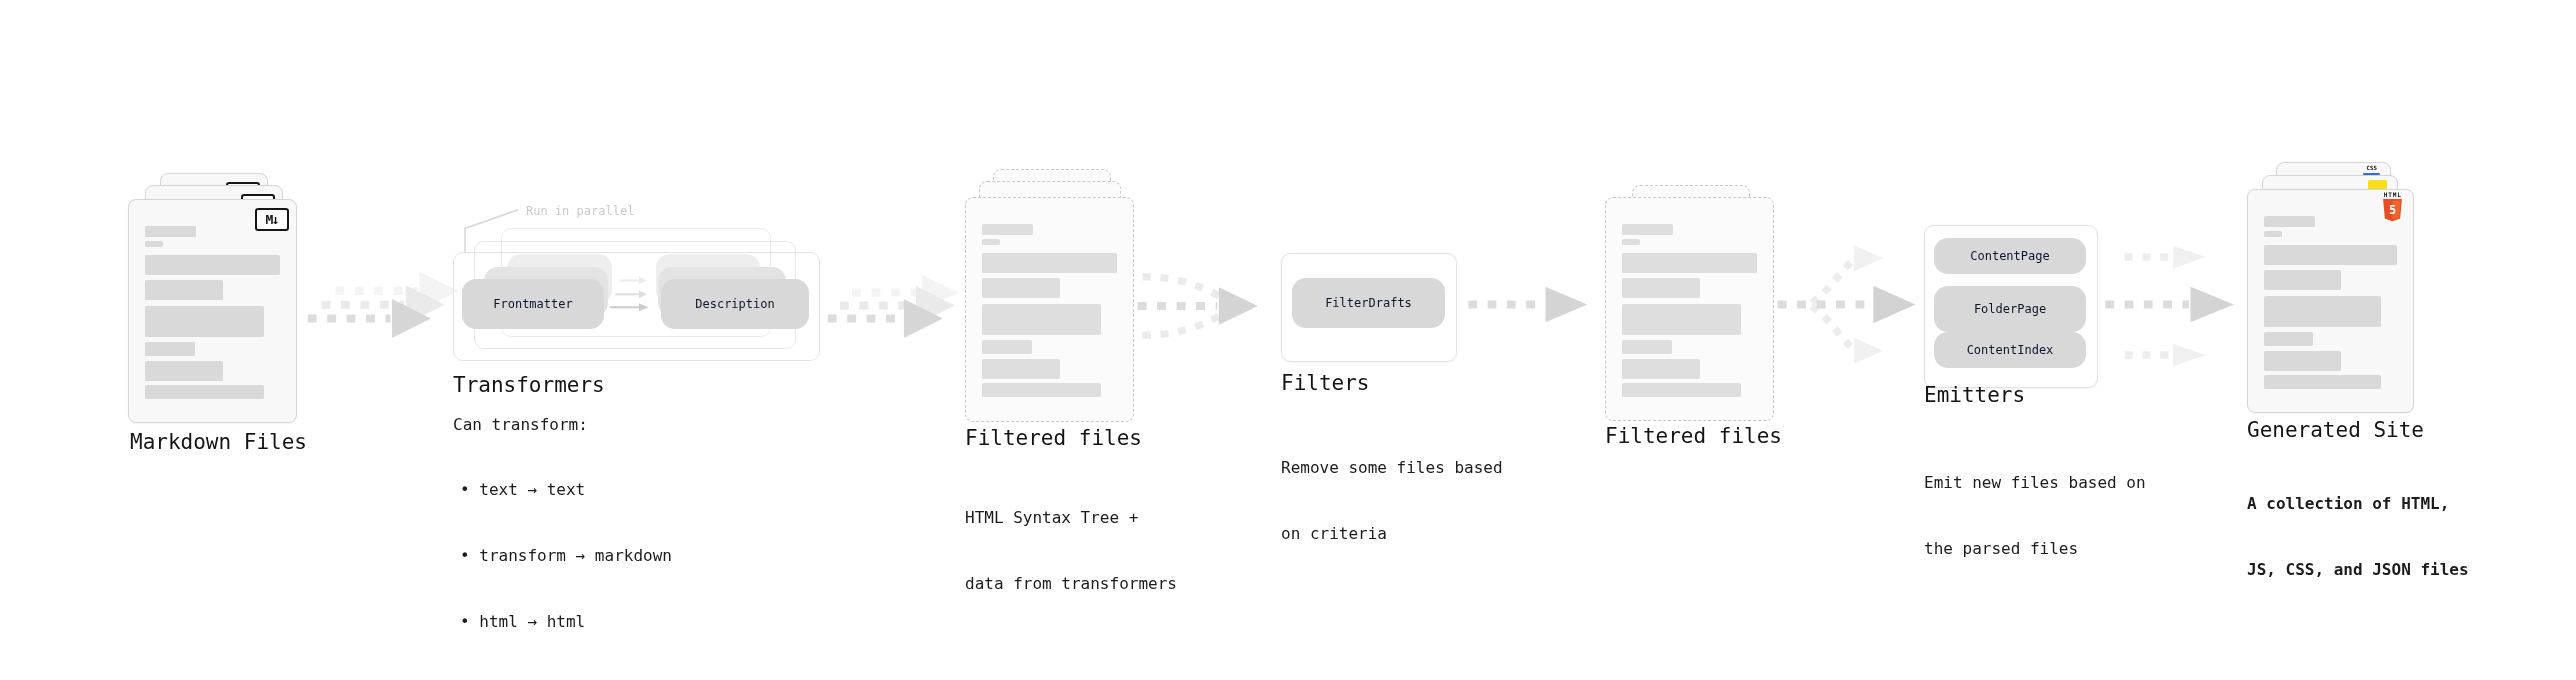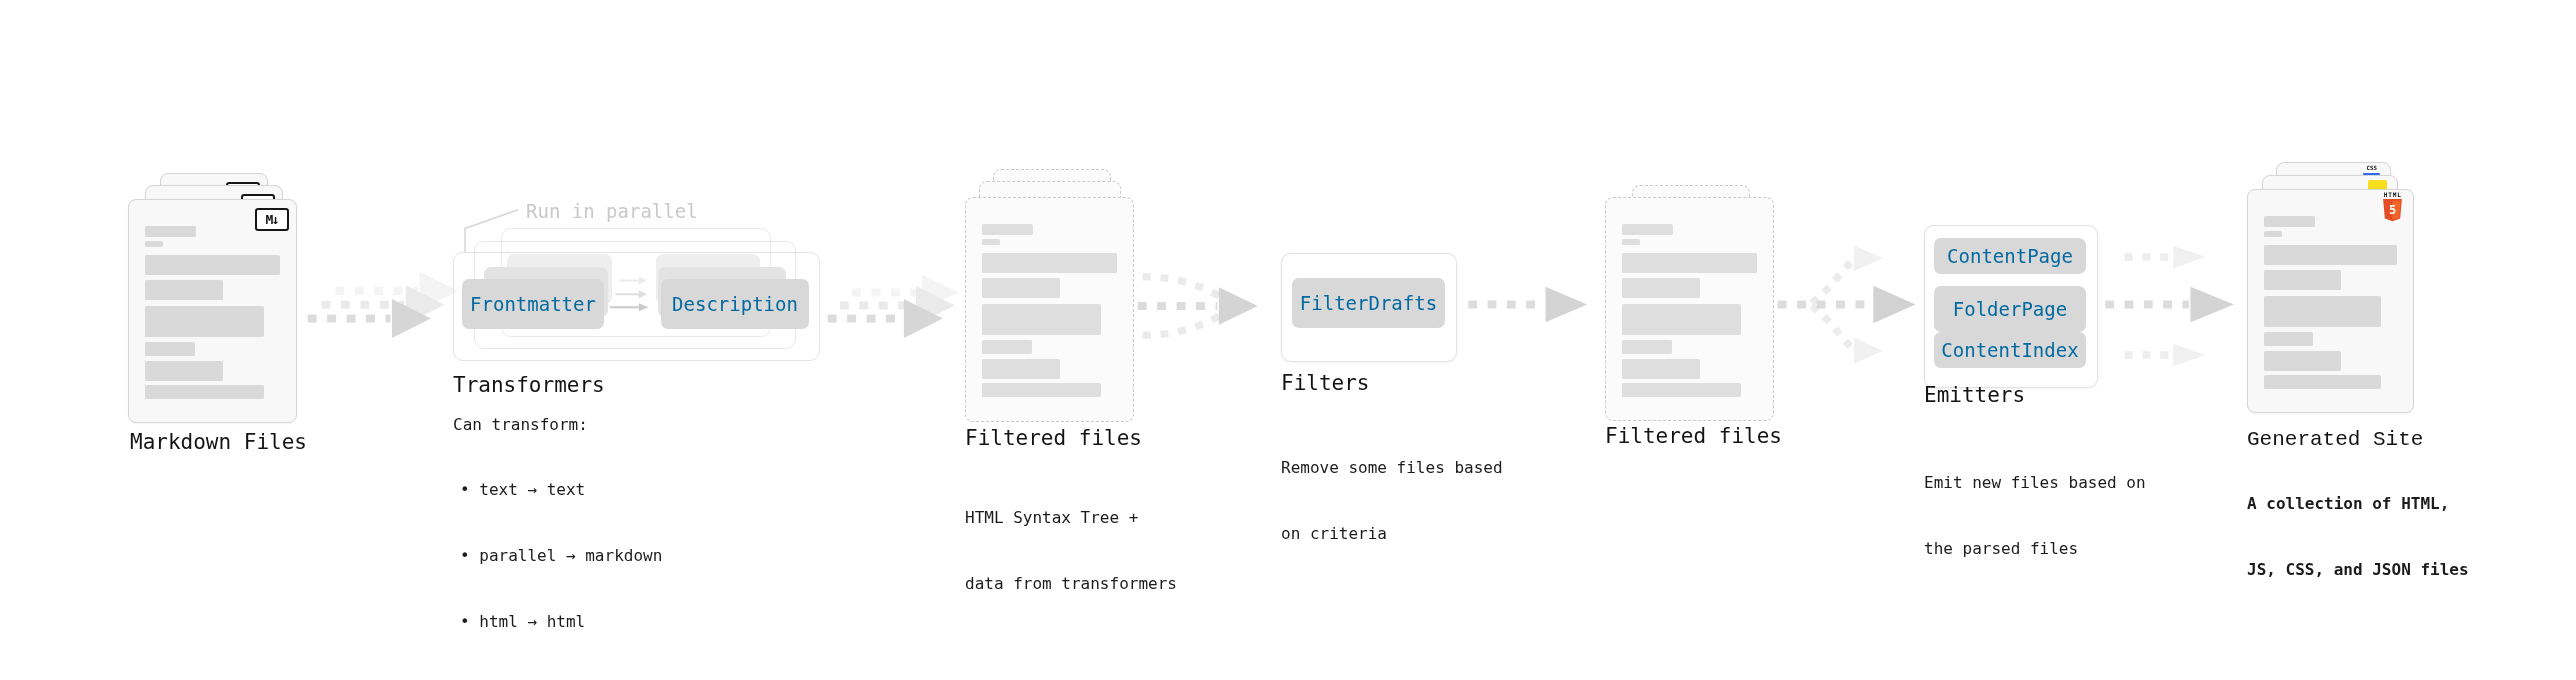--- a/index.html
+++ b/index.html
@@ -29,28 +29,28 @@
   .html5-chip{position:absolute;top:2.4px;right:8.1px;width:24.4px;text-align:center;}
   .html5-chip .h5label{font-weight:bold;font-size:6.1px;letter-spacing:0.8px;color:#111;line-height:6.5px;}
   .js-chip{position:absolute;top:4.1px;right:9.8px;width:19.5px;height:11.4px;border-radius:1.6px;}
   .css-chip{position:absolute;top:3.3px;right:9.8px;width:17px;text-align:center;}
   .css-chip .csslabel{font-weight:bold;font-size:5.7px;color:#111;line-height:5.7px;}
   .css-chip .cssbar{height:2.4px;border-radius:0.8px;margin-top:0.8px;}
   
   .panel{position:absolute;border:1.2px solid #e3e3e3;border-radius:9.8px;background:#ffffff;
          box-shadow:0 0.8px 2.4px rgba(0,0,0,0.05);}
   .panel.ghostbox{background:transparent;box-shadow:none;}
-  .badge{position:absolute;background:#d8d8d8;border-radius:7px;display:flex;align-items:center;
-         justify-content:center;font-size:19px;color:#0369a1;white-space:pre;}
+  .badge{position:absolute;background:#d8d8d8;border-radius:14px;display:flex;align-items:center;
+         justify-content:center;font-size:12px;color:#0f172a;white-space:pre;}
   .badge.ghost1{background:#e3e3e3;}
   .badge.ghost2{background:#eeeeee;}
   
   .title{position:absolute;font-size:21px;line-height:21px;color:#141414;white-space:pre;}
   .sub{position:absolute;font-size:16px;line-height:22px;color:#1c1c1c;white-space:pre;}
-  .note{position:absolute;font-size:19px;line-height:18px;color:#c9c9c9;white-space:pre;}
+  .note{position:absolute;font-size:12px;line-height:18px;color:#c9c9c9;white-space:pre;}
   .arrow{position:absolute;}
 </style>
 </head>
 <body>
 
 <div id="canvas">
 
   <div>
     <div class="doc" style="left:160px;top:173px;width:106px;height:222px;">
       <div class="md-chip">M↓</div>
@@ -119,21 +119,21 @@
 
     <svg class="arrow" style="left:460px;top:205px;" width="73" height="50" viewBox="0 0 90 62">
       <polyline points="6,58 6,29 72,6" fill="none" stroke="#d8d8d8" stroke-width="2"></polyline>
     </svg>
     <div class="note" style="left:526px;top:202px;">Run in parallel</div>
 
     <div class="title" style="left:453px;top:375px;">Transformers</div>
     <div class="sub" style="left:453px;top:414px;">Can transform:</div>
     <div class="sub" style="left:460px;top:435px;">
       <div>• text → text</div>
-      <div>• parallel → markdown</div>
+      <div>• transform → markdown</div>
       <div>• html → html</div>
     </div>
   </div>
 
   <svg class="arrow" style="left:824px;top:265px;" width="163" height="81" viewBox="0 0 200 100">
     <g fill="#f4f4f4" stroke="#f4f4f4">
       <line x1="34" y1="34" x2="118" y2="34" stroke-width="10" stroke-dasharray="11 13" fill="none"></line>
       <polygon points="120,12 120,56 166,34" stroke="none"></polygon>
     </g>
     <g fill="#eaeaea" stroke="#eaeaea">
@@ -264,21 +264,21 @@
         <div class="bar b1"></div>
         <div class="bar b2"></div>
         <div class="bar b3"></div>
         <div class="bar b4"></div>
         <div class="bar b5"></div>
         <div class="bar b6"></div>
         <div class="bar b7"></div>
         <div class="bar b8"></div>
       </div>
     </div>
-    <div class="title" style="left:2247px;top:429px;font-family:Liberation Mono, monospace;">Generated Site</div>
+    <div class="title" style="left:2247px;top:420px;">Generated Site</div>
     <div class="sub" style="left:2247px;top:449px;font-weight:bold;">
       <div>A collection of HTML,</div>
       <div>JS, CSS, and JSON files</div>
     </div>
   </div>
 
 </div>
 
 
 </body></html>

